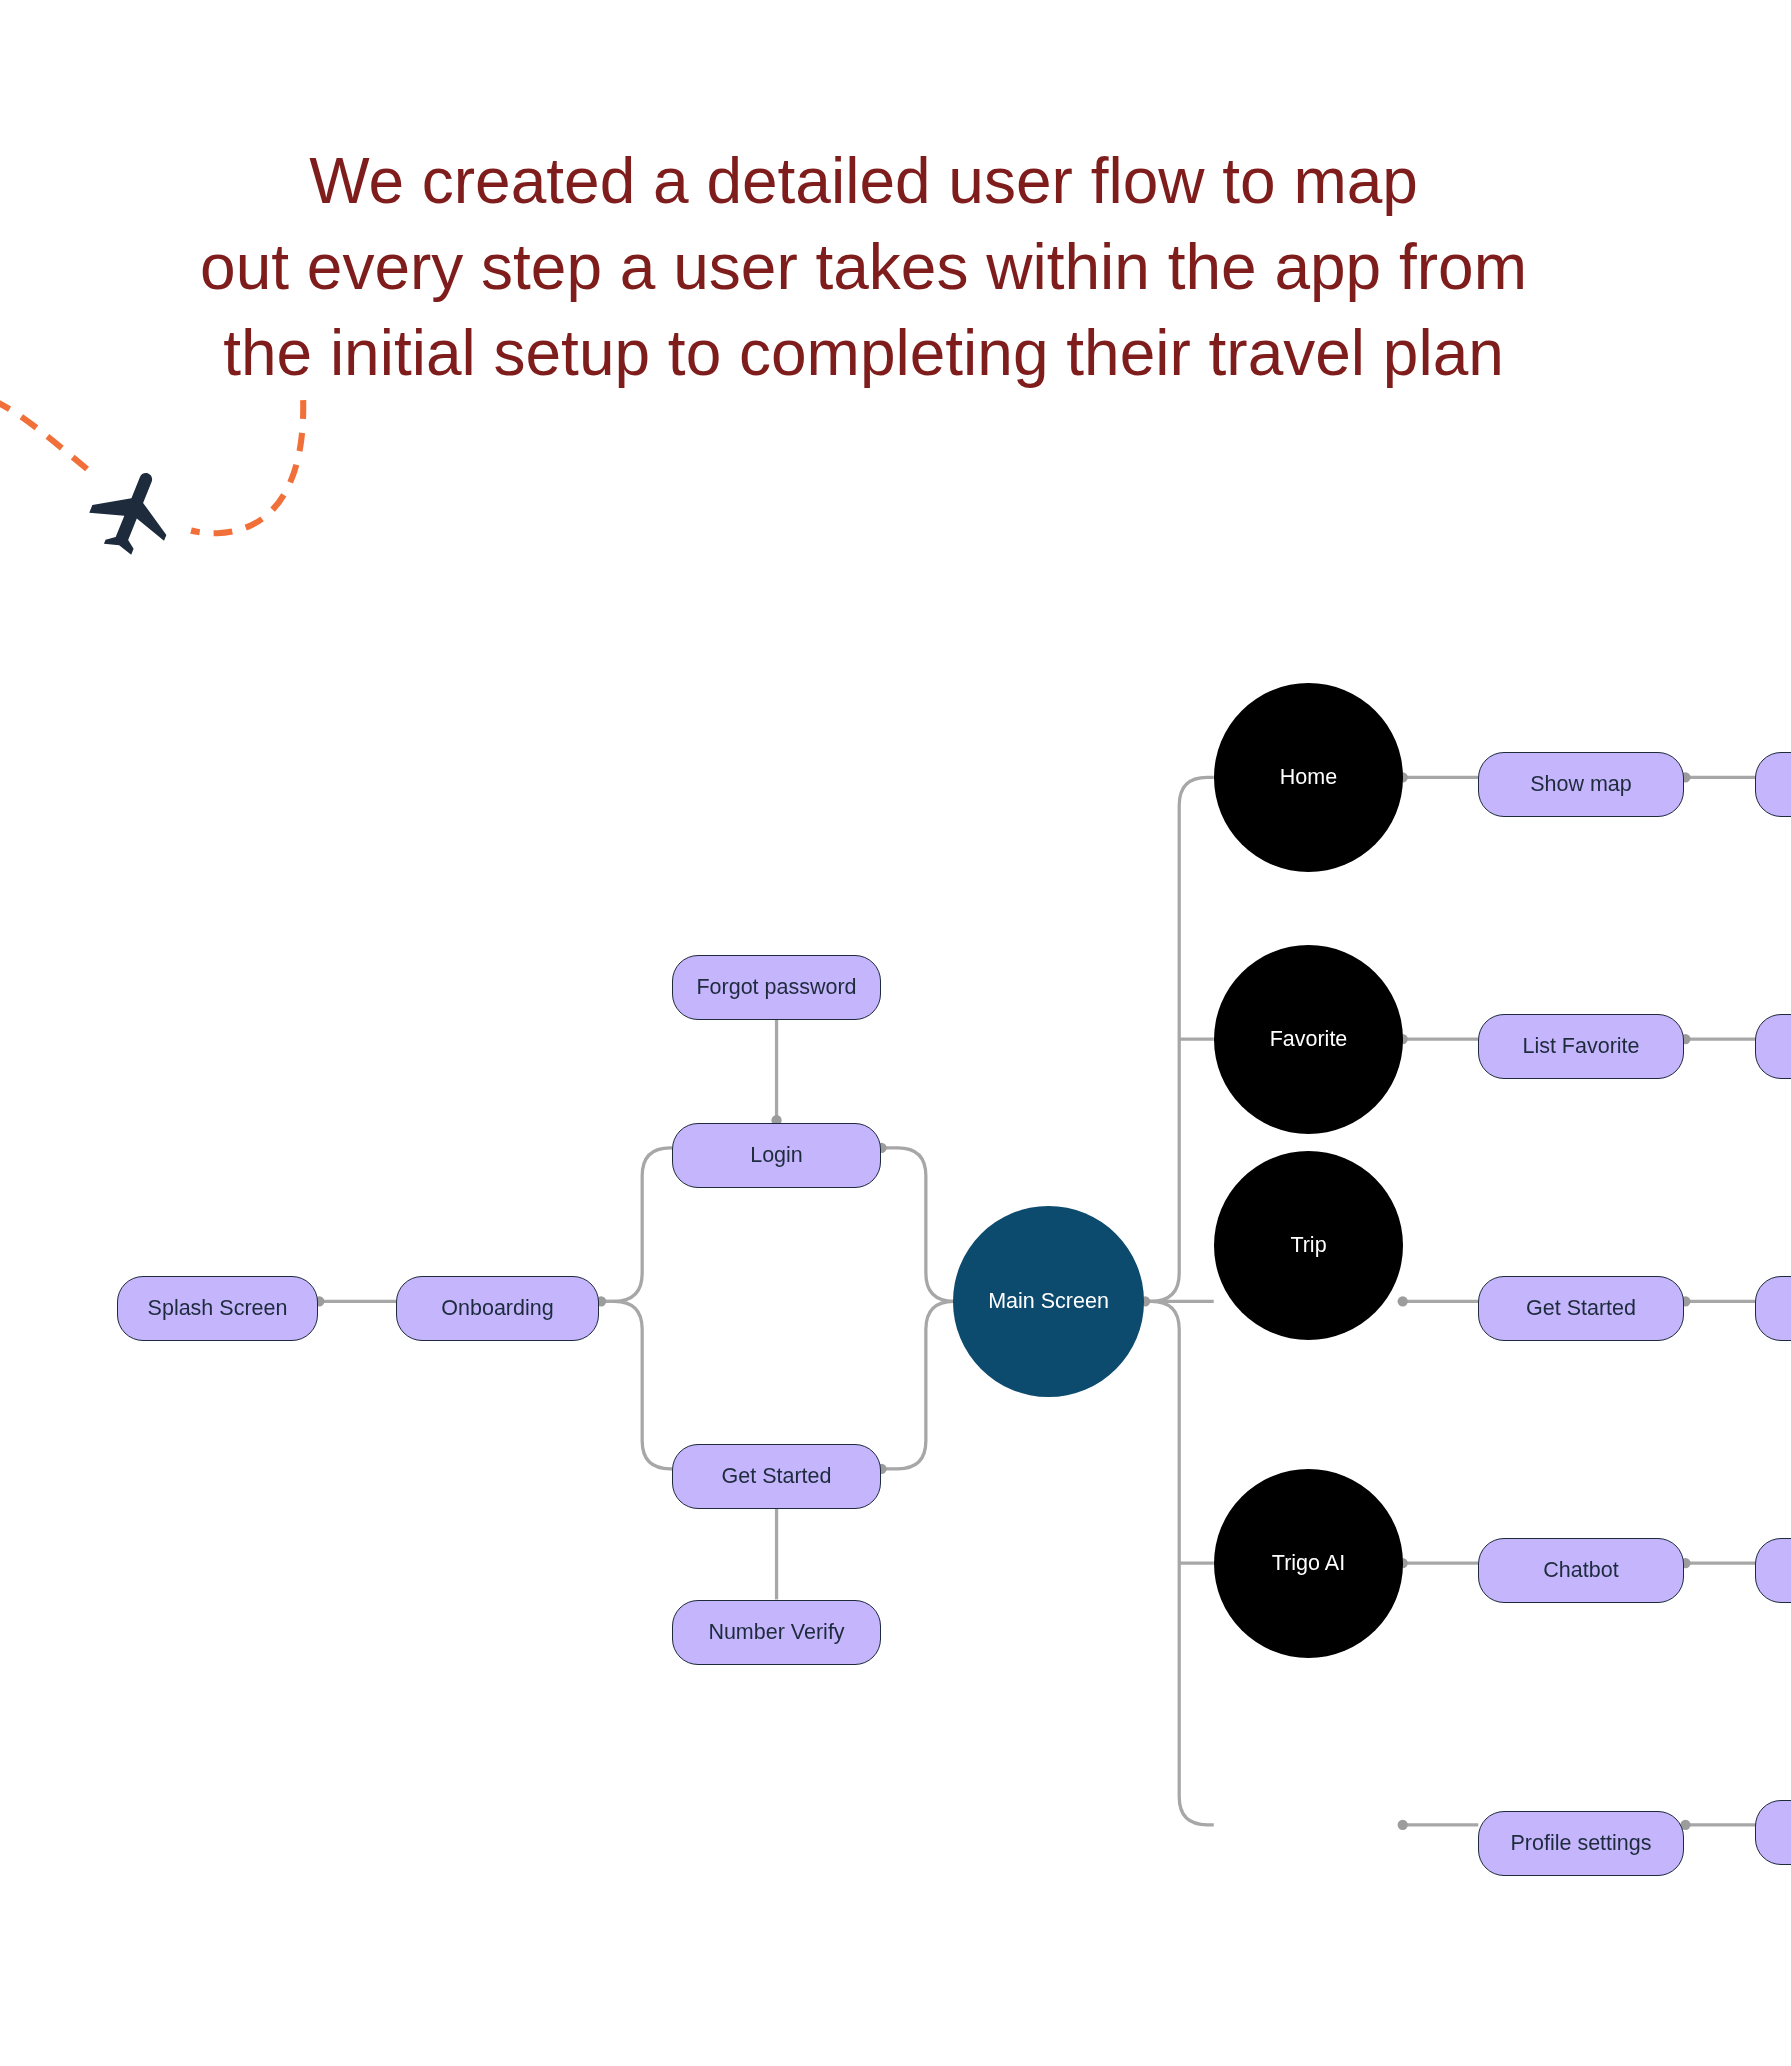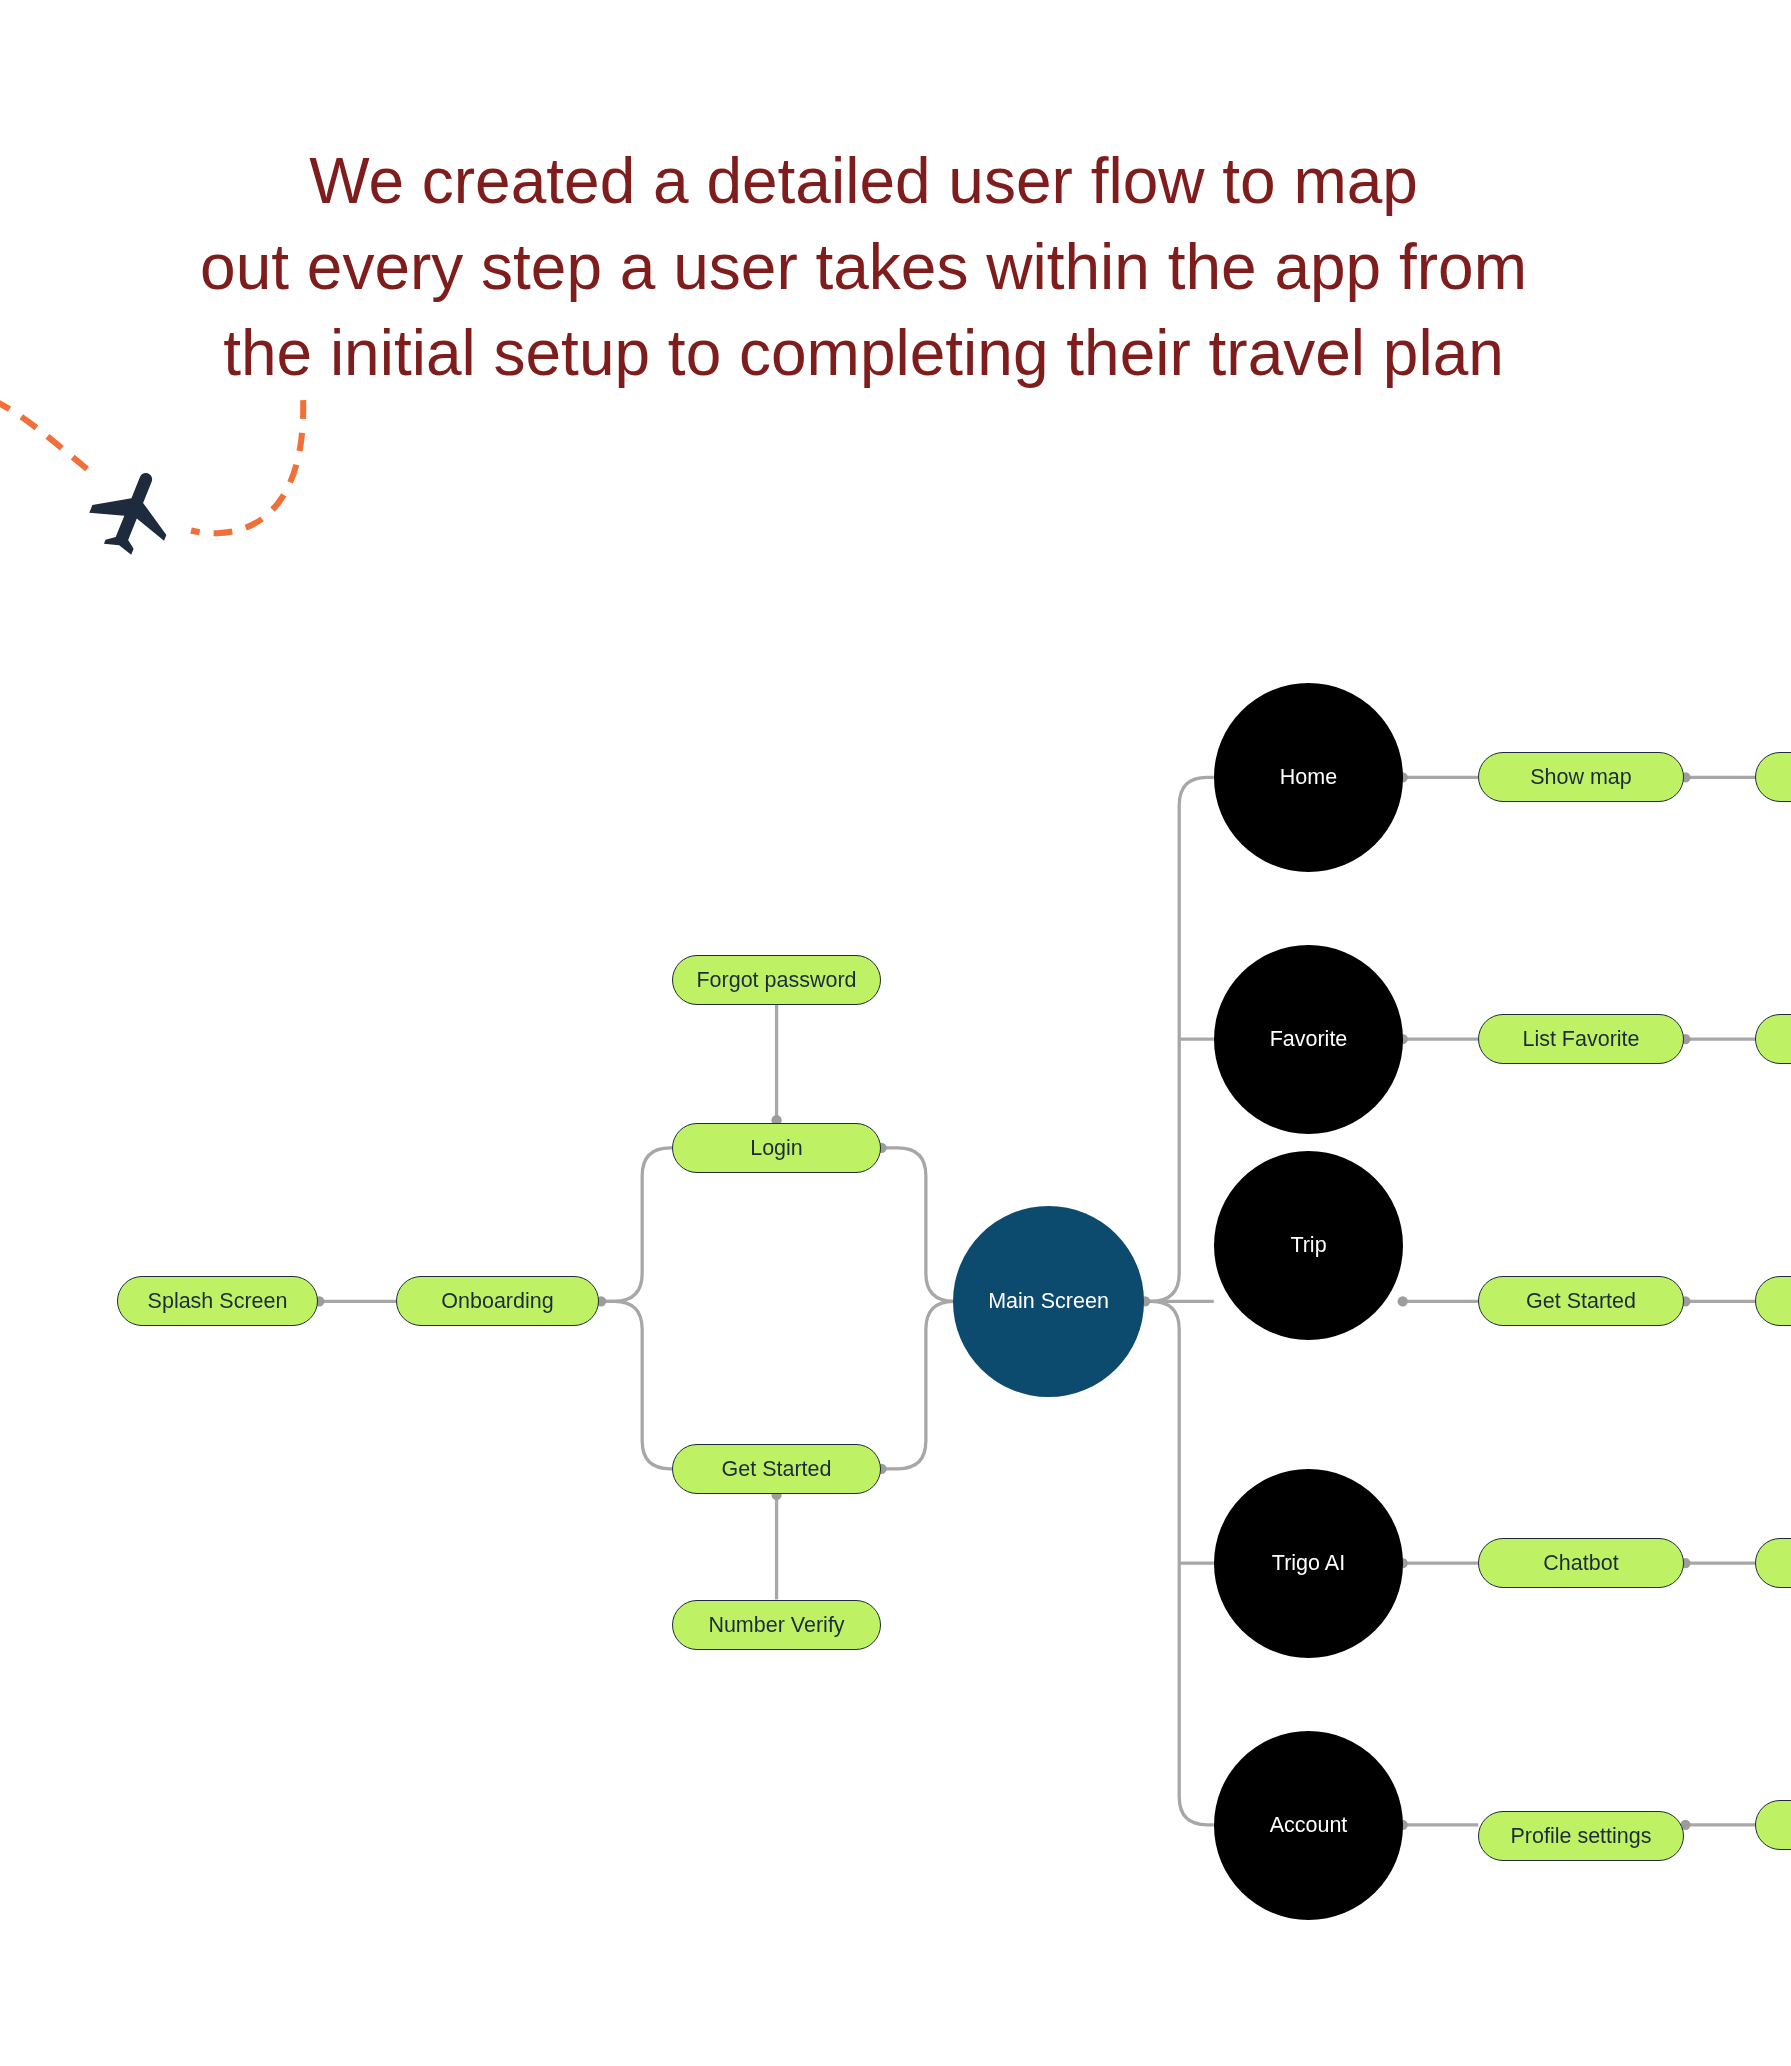--- a/index.html
+++ b/index.html
@@ -18,22 +18,22 @@
     font-size: 64px; font-weight: 500; line-height: 86px;
     letter-spacing: 0px;
   }
 
   
   #wires { position: absolute; left: 0; top: 0; width: 1792px; height: 2066px; }
 
   
   .pill {
     position: absolute;
-    height: 50px;
-    background: #bef264;
+    height: 65px;
+    background: #c4b5fd;
     border: 1.4px solid #1D2B3C;
     border-radius: 26px;
     display: flex; align-items: center; justify-content: center;
     color: #1D2B3C; font-size: 21.5px; font-weight: 400;
     box-sizing: border-box;
     white-space: nowrap;
   }
   .pill.colC { width: 209px; left: 672px; }
   .pill.col2 { width: 206px; left: 1478px; }
   .pill.stub { width: 112px; left: 1755px; }
@@ -127,21 +127,20 @@
   <div class="pill colC" style="top:1444px;">Get Started</div>
 
   <div class="pill colC" style="top:1600px;">Number Verify</div>
 
   <div class="circle hub">Main Screen</div>
 
   <div class="circle green" style="top:683px;">Home</div>
   <div class="circle green" style="top:945px;">Favorite</div>
   <div class="circle green" style="top:1151px;">Trip</div>
   <div class="circle green" style="top:1469px;">Trigo AI</div>
-  <div class="circle green" style="top:1731px;">Account</div>
 
   <div class="pill col2" style="top:752px;">Show map</div>
   <div class="pill col2" style="top:1014px;">List Favorite</div>
   <div class="pill col2" style="top:1276px;">Get Started</div>
   <div class="pill col2" style="top:1538px;">Chatbot</div>
   <div class="pill col2" style="top:1800px;margin-top:11px;">Profile settings</div>
 
   <div class="pill stub" style="top:752px;"></div>
   <div class="pill stub" style="top:1014px;"></div>
   <div class="pill stub" style="top:1276px;"></div>

